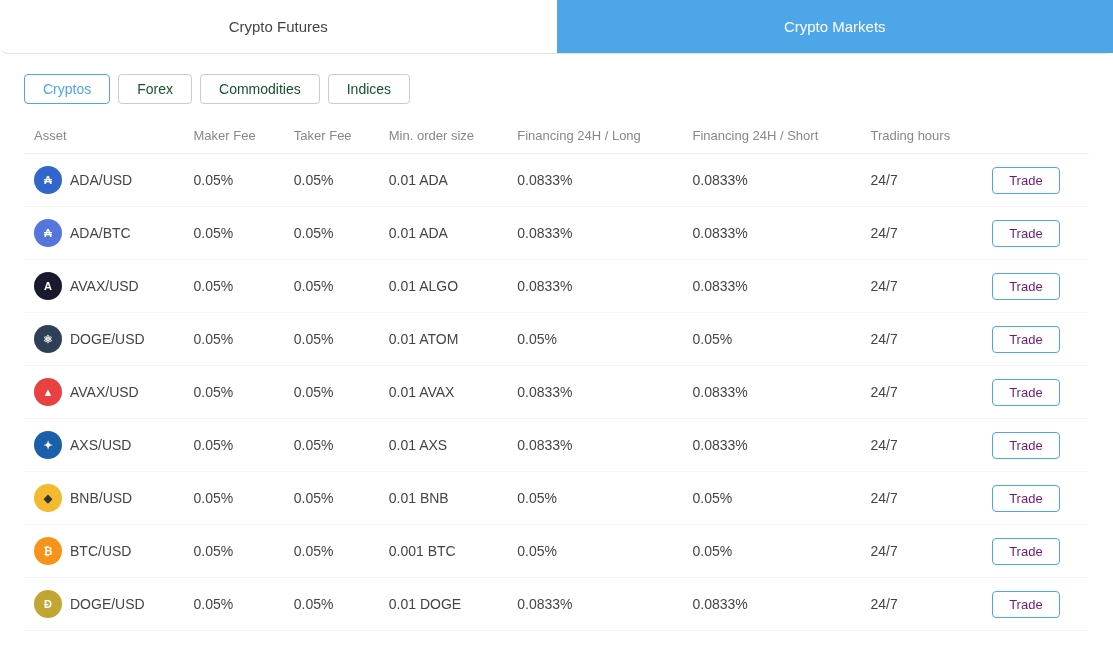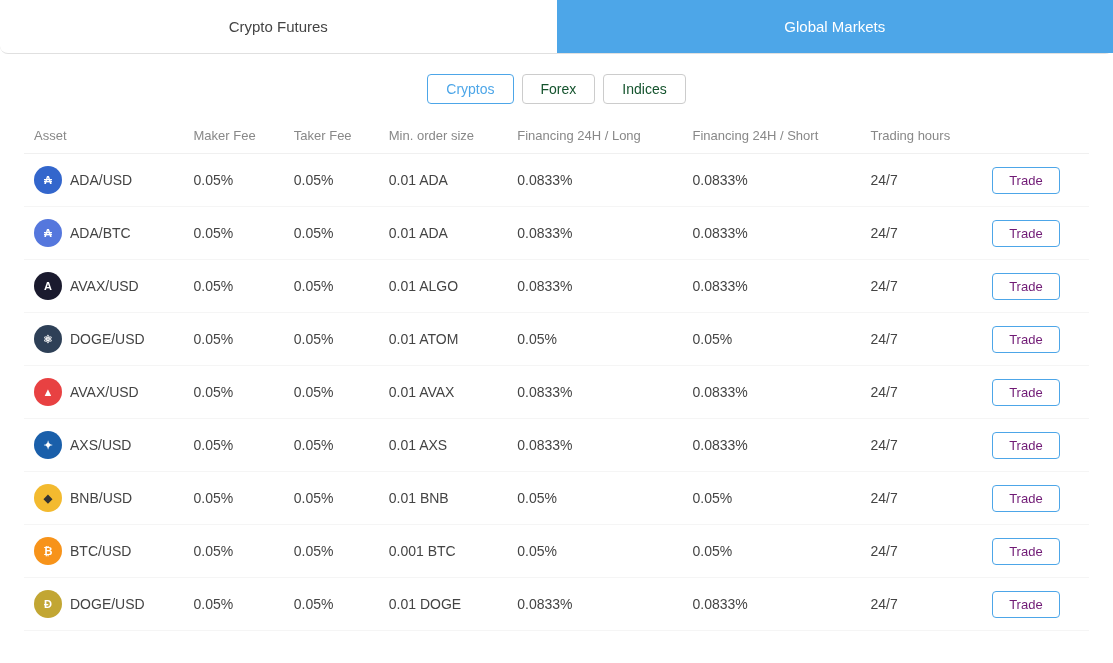--- a/index.html
+++ b/index.html
@@ -32,21 +32,20 @@
     .top-nav-item.active {
       background: #4da6e8;
       color: #fff;
     }
 
     
     .filter-tabs {
       display: flex;
       gap: 8px;
       padding: 20px 24px 16px 24px;
-      justify-content: center;
     }
     .filter-tab {
       padding: 6px 18px;
       border: 1px solid #ccc;
       border-radius: 4px;
       cursor: pointer;
       background: #fff;
       color: #14532d;
       font-size: 14px;
     }
@@ -116,26 +115,27 @@
     .icon-axs { background: #1a5faa; }
     .icon-bnb { background: #f3ba2f; color: #333; }
     .icon-btc { background: #f7931a; }
     .icon-doge { background: #c2a633; }
   </style>
 </head>
 <body>
 
 <nav class="top-nav">
   <button class="top-nav-item">Crypto Futures</button>
-  <button class="top-nav-item active">Global Markets</button>
+  <button class="top-nav-item active">Crypto Markets</button>
 </nav>
 
 <div class="filter-tabs">
   <button class="filter-tab active">Cryptos</button>
   <button class="filter-tab">Forex</button>
+  <button class="filter-tab">Commodities</button>
   <button class="filter-tab">Indices</button>
 </div>
 
 <div class="table-container">
   <table>
     <thead>
       <tr>
         <th>Asset</th>
         <th>Maker Fee</th>
         <th>Taker Fee</th>

